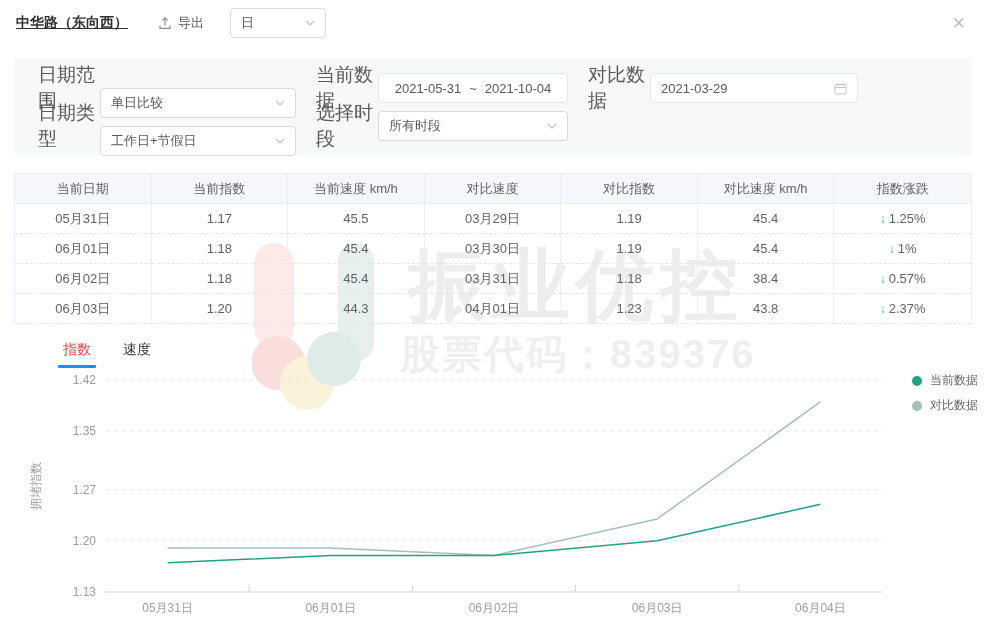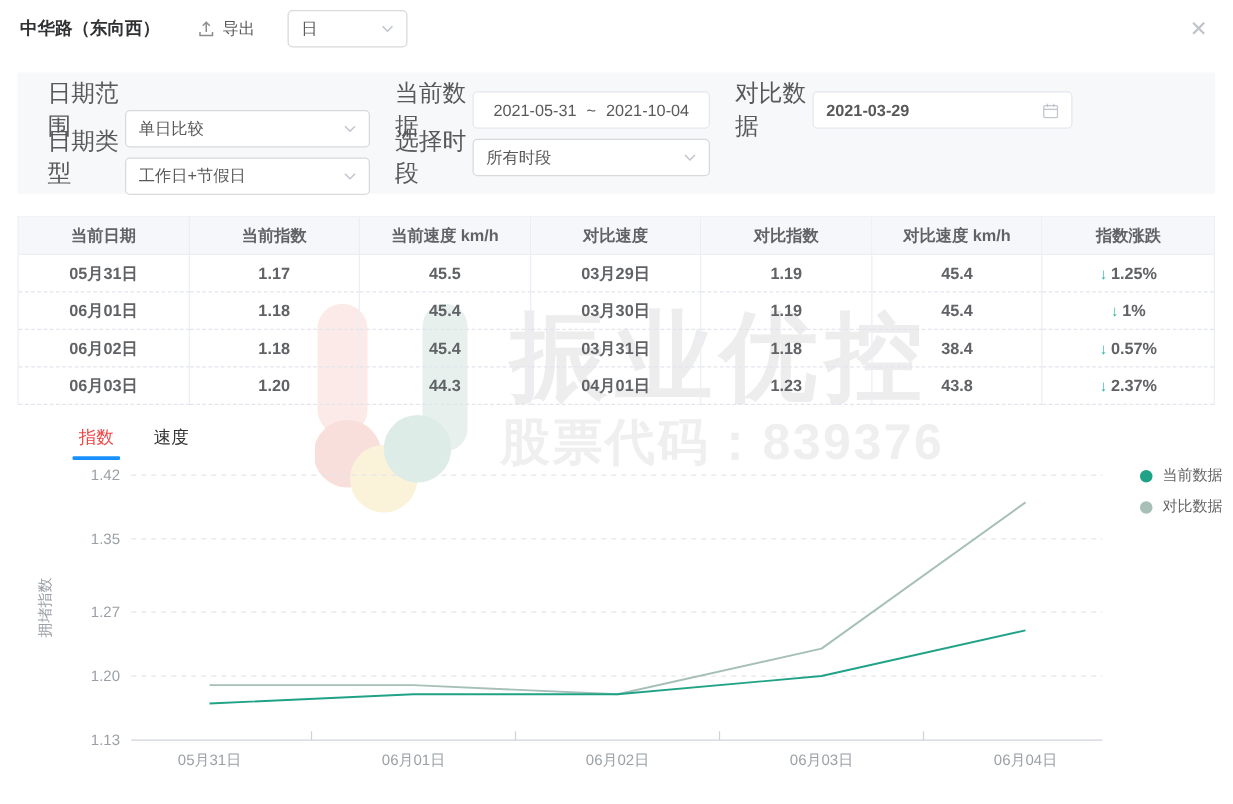--- a/index.html
+++ b/index.html
@@ -9,41 +9,41 @@
   
   .watermark { position:absolute; left:0; top:0; width:986px; height:643px; z-index:0; pointer-events:none; }
   .wm-logo { position:absolute; left:252px; top:243px; }
   .wm-brand { position:absolute; left:408px; top:246px; font-size:78px; font-weight:700; color:#ededee; letter-spacing:6px; line-height:1; white-space:nowrap; }
   .wm-stock { position:absolute; left:400px; top:334px; font-size:40px; font-weight:700; color:#efeff0; letter-spacing:2px; line-height:1; white-space:nowrap; }
 
   .layer { position:relative; z-index:1; }
 
   
   .hdr { display:flex; align-items:center; height:46px; padding:0 16px; }
-  .hdr-title { font-size:14px; font-weight:700; color:#303133; }
+  .hdr-title { font-size:14px; font-weight:700; color:#303133;text-decoration:underline; }
   .export-btn { display:flex; align-items:center; gap:6px; margin-left:30px; color:#595959; font-size:13px; cursor:pointer; }
   .sel { display:flex; align-items:center; justify-content:space-between; height:30px; background:#fff; border:1px solid #d9d9d9; border-radius:4px; padding:0 10px; font-size:13px; color:#595959; cursor:pointer; }
   .hdr .sel { width:96px; margin-left:26px; }
   .close-x { margin-left:auto; color:#bfc3c9; font-size:17px; line-height:1; cursor:pointer; padding:2px 4px; }
   .chev { flex:0 0 auto; }
 
   
   .filters { margin:12px 14px 0; background:#f7f8fa; padding:15px 24px 14px; display:flex; flex-direction:column; gap:8px; }
   .frow { display:flex; align-items:center; height:30px; }
   .flabel { width:62px; font-size:19px; color:#595959; flex:0 0 auto; }
   .fctrl { margin-right:20px; }
   .sel.w196 { width:196px;margin-top:29px; }
   .sel.w190 { width:190px; }
   .inputbox { display:flex; align-items:center; height:30px; background:#fff; border:1px solid #e4e7ed; border-radius:4px; font-size:13px; color:#595959; cursor:pointer; }
   .rangebox { width:190px; justify-content:center; gap:8px; }
-  .datebox { width:208px; justify-content:space-between; padding:0 10px;font-weight:bold; }
+  .datebox { width:208px; justify-content:space-between; padding:0 10px; }
 
   
   .tblwrap { margin:18px 14px 0; }
-  .tbl { display:grid; grid-template-columns:repeat(7,1fr); border:1px solid #ebeef5; border-bottom:none;font-weight:bold; }
+  .tbl { display:grid; grid-template-columns:repeat(7,1fr); border:1px solid #ebeef5; border-bottom:none; }
   .th { background:#f5f7fa; border-bottom:1px solid #ebeef5; }
   .td { background:transparent; border-bottom:1px dashed #e2e5ec; }
   .th, .td { height:30px; line-height:29px; text-align:center; font-size:13px; color:#606266; border-right:1px solid #ebeef5; white-space:nowrap; overflow:hidden; }
   .th:nth-child(7n), .td:nth-child(7n) { border-right:none; }
   .arrow-down { color:#2cb5a3; font-size:12px; margin-right:3px; }
 
   
   .tabs { display:flex; gap:28px; margin:15px 0 0 26px; font-size:14px; }
   .tab { color:#303133; padding:2px 2px 9px; position:relative; cursor:pointer; }
   .tab.active { color:#ef4444;margin-left:35px; }

